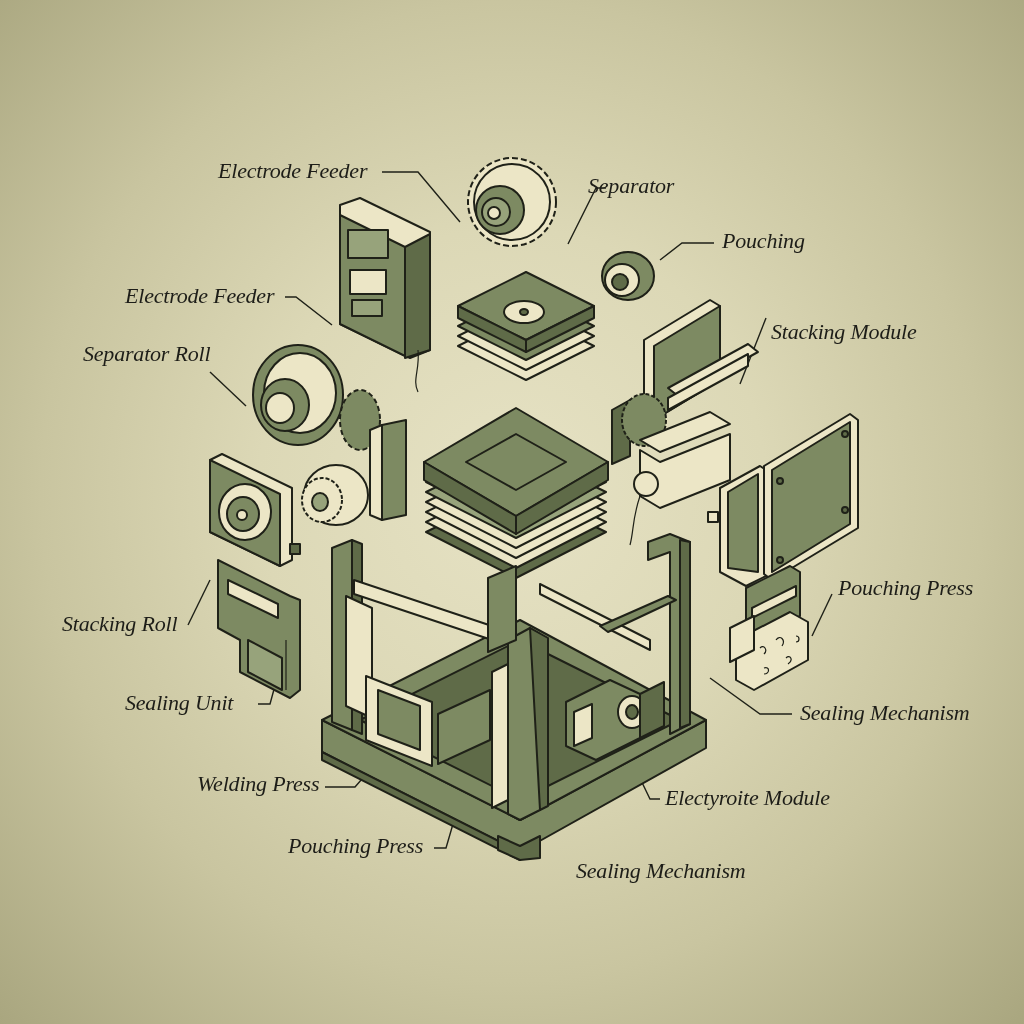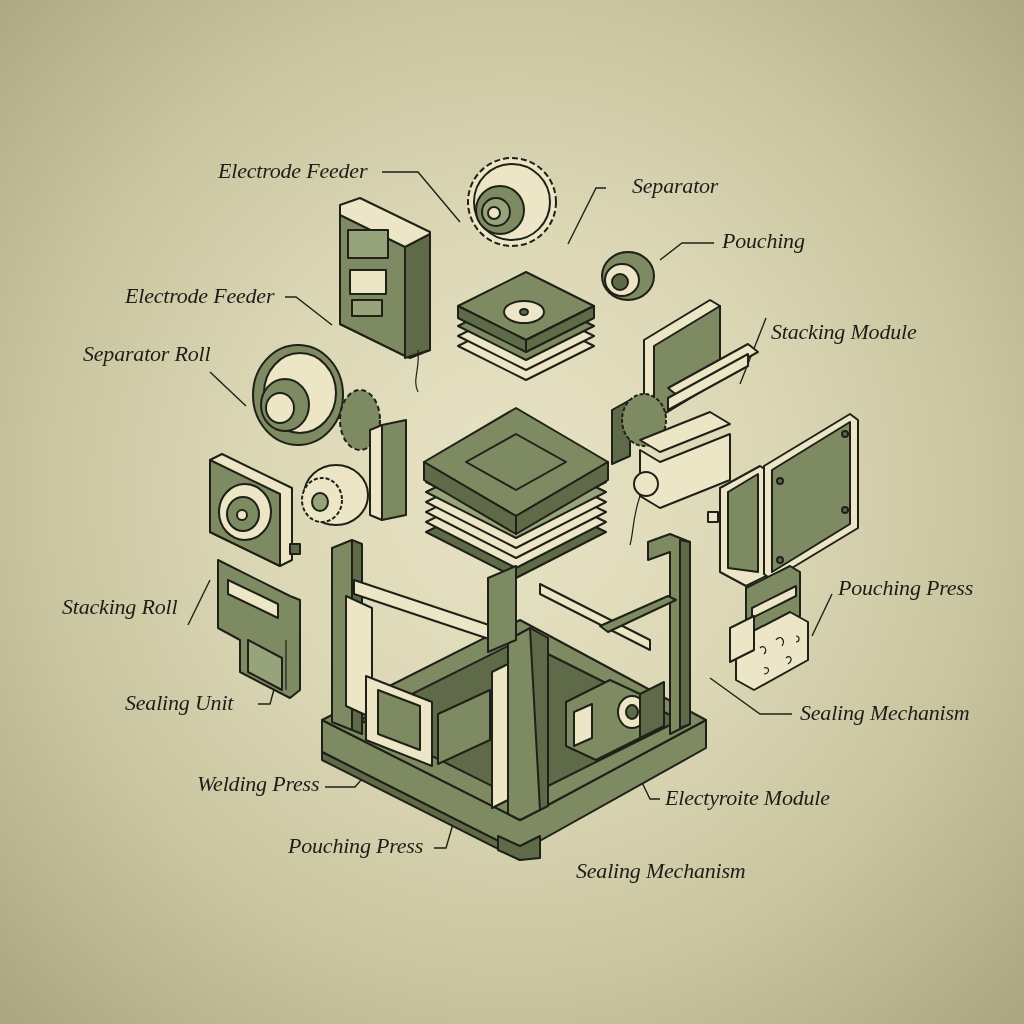--- a/index.html
+++ b/index.html
@@ -186,25 +186,25 @@
     <polygon class="g" points="438,714 490,690 490,740 438,764"></polygon>
     <polygon class="g" points="566,702 610,680 640,694 640,738 596,760 566,746"></polygon>
     <polygon class="c" points="574,712 592,704 592,738 574,746"></polygon>
     <ellipse cx="632" cy="712" rx="14" ry="16" class="c"></ellipse>
     <ellipse cx="632" cy="712" rx="6" ry="7" class="gd"></ellipse>
     <polygon class="gd" points="640,694 664,682 664,726 640,738"></polygon>
   </g>
 </svg>
 
 <div class="label" style="left:218px;top:158px">Electrode Feeder</div>
-<div class="label" style="left:632px;top:173px">Separator</div>
+<div class="label" style="left:588px;top:173px">Separator</div>
 <div class="label" style="left:722px;top:228px">Pouching</div>
 <div class="label" style="left:125px;top:283px">Electrode Feeder</div>
 <div class="label" style="left:771px;top:319px">Stacking Module</div>
 <div class="label" style="left:83px;top:341px">Separator Roll</div>
 <div class="label" style="left:838px;top:575px">Pouching Press</div>
-<div class="label" style="left:62px;top:594px">Stacking Roll</div>
+<div class="label" style="left:62px;top:611px">Stacking Roll</div>
 <div class="label" style="left:125px;top:690px">Sealing Unit</div>
 <div class="label" style="left:800px;top:700px">Sealing Mechanism</div>
 <div class="label" style="left:197px;top:771px">Welding Press</div>
 <div class="label" style="left:665px;top:785px">Electyroite Module</div>
 <div class="label" style="left:288px;top:833px">Pouching Press</div>
 <div class="label" style="left:576px;top:858px">Sealing Mechanism</div>
 
 </body></html>

